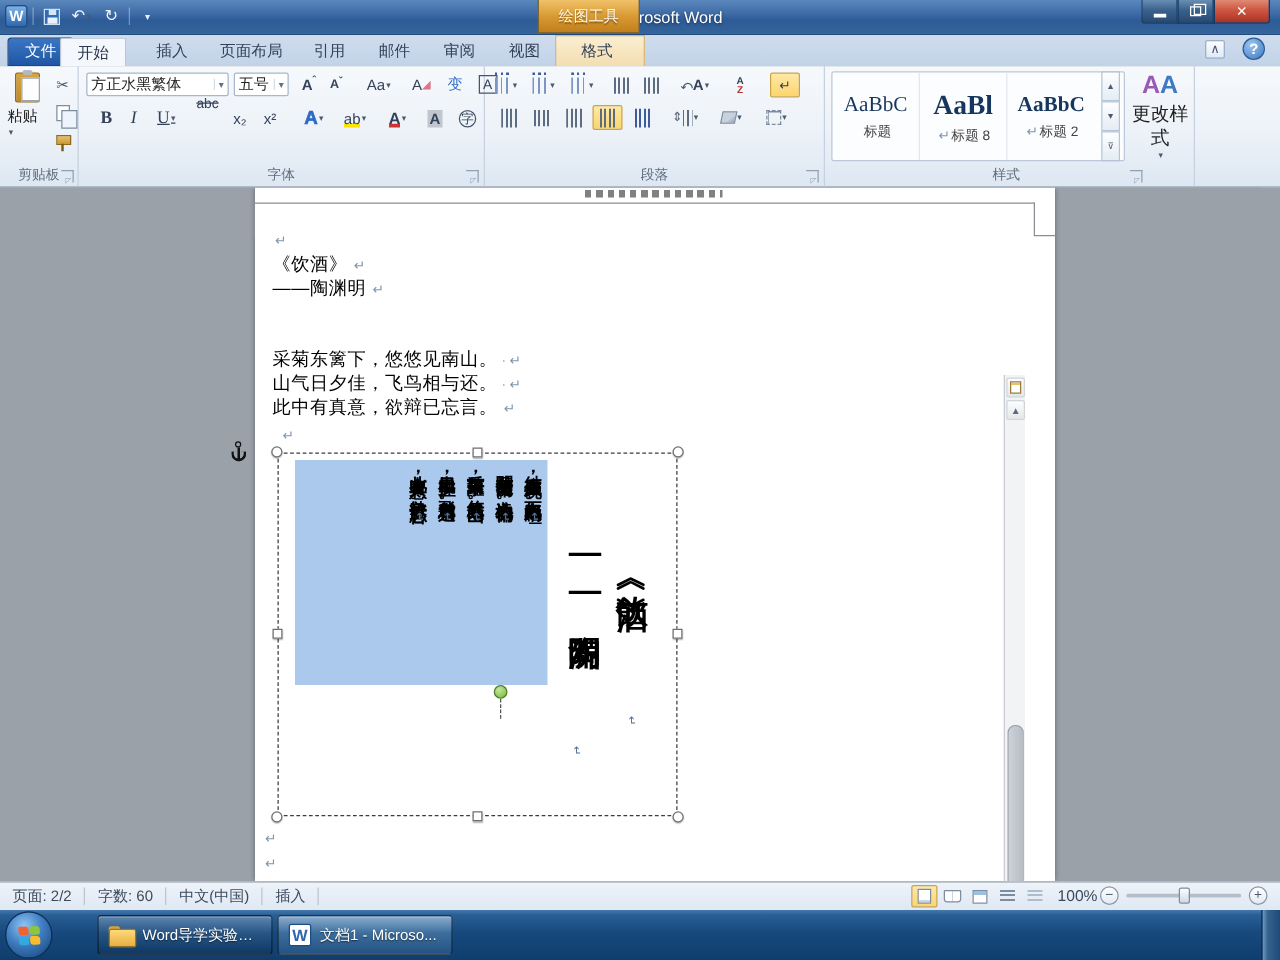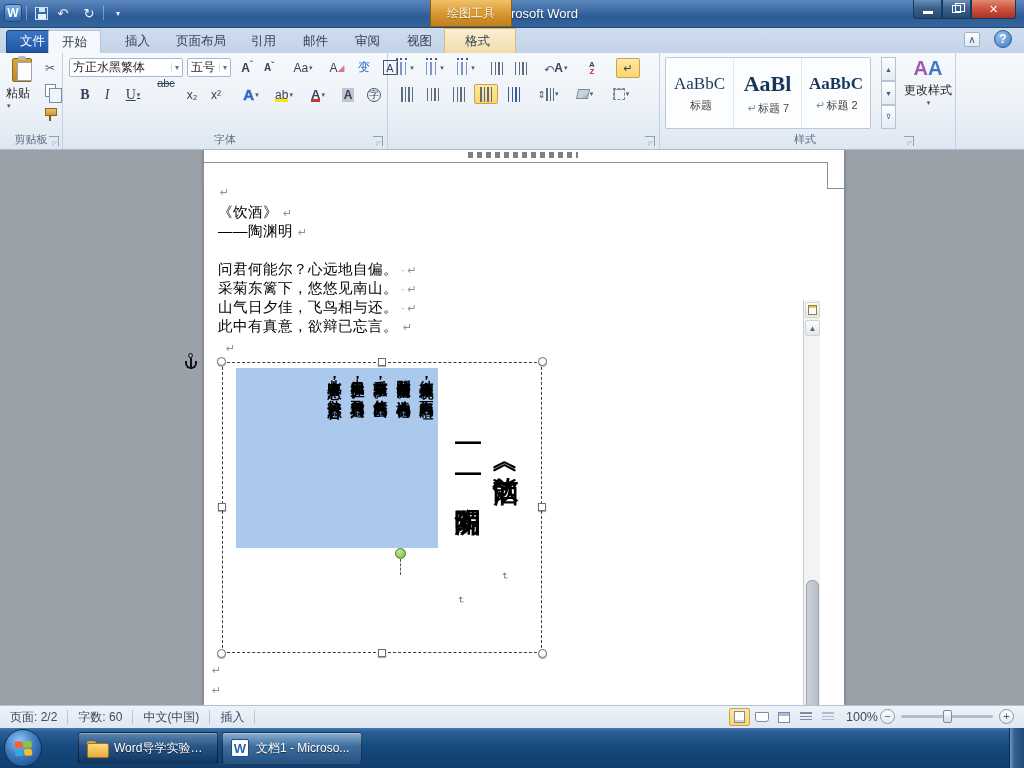--- a/index.html
+++ b/index.html
@@ -84,21 +84,21 @@
   .enclose { border:1px solid #45566e; border-radius:50%; width:14px; height:14px; font-size:10px; display:flex; align-items:center; justify-content:center; }
   .boxA { border:1px solid #45566e; width:15px; height:15px; font-size:11px; display:flex; align-items:center; justify-content:center; }
 
   
   .vbars { width:13px; height:13px; background:repeating-linear-gradient(90deg,#5d6d81 0 1.5px,transparent 1.5px 3.6px); }
   .vbars.tall { height:15px; }
   .dotbars { position:relative; width:13px; height:13px; background:repeating-linear-gradient(90deg,#7d95c4 0 1.5px,transparent 1.5px 4.5px); }
   .dotbars:before { content:""; position:absolute; left:0; top:-4px; width:13px; height:2px; background:repeating-linear-gradient(90deg,#3f5b9e 0 2px,transparent 2px 4.5px); }
 
   
-  .styles-gallery { position:absolute; left:5px; top:4px; width:206px; height:72px; background:#fcfdfe; border:1px solid #bcc9d8; border-radius:2px; display:flex; }
+  .styles-gallery { position:absolute; left:5px; top:4px; width:235px; height:72px; background:#fcfdfe; border:1px solid #bcc9d8; border-radius:2px; display:flex; }
   .style-item { width:70px; border-right:1px solid #e1e8f0; display:flex; flex-direction:column; align-items:center; justify-content:center; }
   .style-prev { font-family:"Liberation Serif","DejaVu Serif",serif; color:#17365d; }
   .style-name { font-size:11px; color:#444; margin-top:4px; display:flex; align-items:center; gap:1px; }
   .gal-scroll { position:absolute; left:221px; top:4px; width:15px; height:72px; display:flex; flex-direction:column; }
   .gal-btn { flex:1; border:1px solid #b5c3d4; background:linear-gradient(#fdfeff,#e4ecf5); font-size:7px; color:#4a5b70; display:flex; align-items:center; justify-content:center; }
   .bigAA { font-size:20px; font-weight:bold; }
   .bigAA .a1 { color:#9b59b6; } .bigAA .a2 { color:#3e79c2; }
   .binoc { width:18px; height:12px; position:relative; }
   .binoc:before,.binoc:after { content:""; position:absolute; top:0; width:7px; height:12px; border-radius:3px; background:linear-gradient(#7aa3d6,#2e5f9e); border:1px solid #1d4a83; }
   .binoc:before{ left:0; } .binoc:after{ right:0; }
@@ -389,75 +389,75 @@
         </div>
       <div class="sbtn abs" style="left:182px; top:31px; width:30px; height:20px;">
           <span style="width:12px; height:10px; background:linear-gradient(135deg,#c9d2dc 60%,#8fa1b5); border:1px solid #7d8da0; transform:skewX(-12deg);"></span>
           <span class="mini-arrow">▾</span>
         </div>
       <div class="sbtn abs" style="left:218px; top:31px; width:30px; height:20px;">
           <span style="width:12px; height:12px; border:1px dashed #7d8da0; box-shadow:inset 0 5px 0 -4px #7d8da0, inset 5px 0 0 -4px #7d8da0;"></span>
           <span class="mini-arrow">▾</span>
         </div>
 
+      <div class="rg-label">段落</div>
       <div class="launcher" style="right:4px;"></div>
     </div>
 
     <div class="rgroup" style="left:660px; width:296px;">
       <div class="styles-gallery">
         <div class="style-item">
           <div class="style-prev" style="font-size:17px;">AaBbC</div>
           <div class="style-name">
               <span class="pmark"></span>
               <span>标题</span>
             </div>
         </div>
         <div class="style-item">
           <div class="style-prev" style="font-size:22px; font-weight:bold;">AaBl</div>
           <div class="style-name">
               <span class="pmark">↵</span>
-              <span>标题 7</span>
+              <span>标题 8</span>
             </div>
         </div>
         <div class="style-item" style="border-right:none;">
           <div class="style-prev" style="font-size:17px; font-weight:bold;">AaBbC</div>
           <div class="style-name">
               <span class="pmark">↵</span>
               <span>标题 2</span>
             </div>
         </div>
       </div>
       <div class="gal-scroll">
         <div class="gal-btn">▲</div>
         <div class="gal-btn">▼</div>
         <div class="gal-btn">⊽</div>
       </div>
       <div class="abs" style="left:242px; top:4px; width:52px; text-align:center;">
         <div class="bigAA"><span class="a1">A</span><span class="a2">A</span></div>
-        <div style="font-size:12px; margin-top:2px;">更改样式</div>
+        <div style="font-size:15px; margin-top:2px;">更改样式</div>
         <div class="mini-arrow">▾</div>
       </div>
       <div class="rg-label" style="right:110px; left:auto; width:80px;">样式</div>
       <div class="launcher" style="left:244px;"></div>
     </div>
 
   </div>
 
   <div class="docarea">
     <div class="page">
       <div class="clipped-text"></div>
       <div class="boundary" style="left:-1px; top:12px; width:625px; height:1px;"></div>
       <div class="boundary" style="left:-1px; top:12px; width:1px; height:28px;"></div>
       <div class="boundary" style="left:623px; top:12px; width:1px; height:26px;"></div>
       <div class="boundary" style="left:623px; top:38px; width:18px; height:1px;"></div>
 
       <span class="pmark-abs" style="left:16px; top:36px;">↵</span>
       <div class="doc-line" style="top:53px;"><span>《饮酒》</span><span class="space-dot"></span><span class="pmark">↵</span></div>
       <div class="doc-line" style="top:72px;"><span>——陶渊明</span><span class="space-dot"></span><span class="pmark">↵</span></div>
-      <div class="doc-line" style="top:110px;"><span>问君何能尔？心远地自偏。</span><span class="space-dot">·</span><span class="pmark">↵</span></div>
       <div class="doc-line" style="top:148px;"><span>山气日夕佳，飞鸟相与还。</span><span class="space-dot">·</span><span class="pmark">↵</span></div>
       <div class="doc-line" style="top:129px;"><span>采菊东篱下，悠悠见南山。</span><span class="space-dot">·</span><span class="pmark">↵</span></div>
       <div class="doc-line" style="top:167px;"><span>此中有真意，欲辩已忘言。</span><span class="space-dot"></span><span class="pmark">↵</span></div>
       <span class="pmark-abs" style="left:22px; top:192px;">↵</span>
       <span class="pmark-abs" style="left:8px; top:514px;">↵</span>
       <span class="pmark-abs" style="left:8px; top:534px;">↵</span>
 
       <div class="tbox">
         <div class="anchor-icon">
             <span class="ring"></span>

